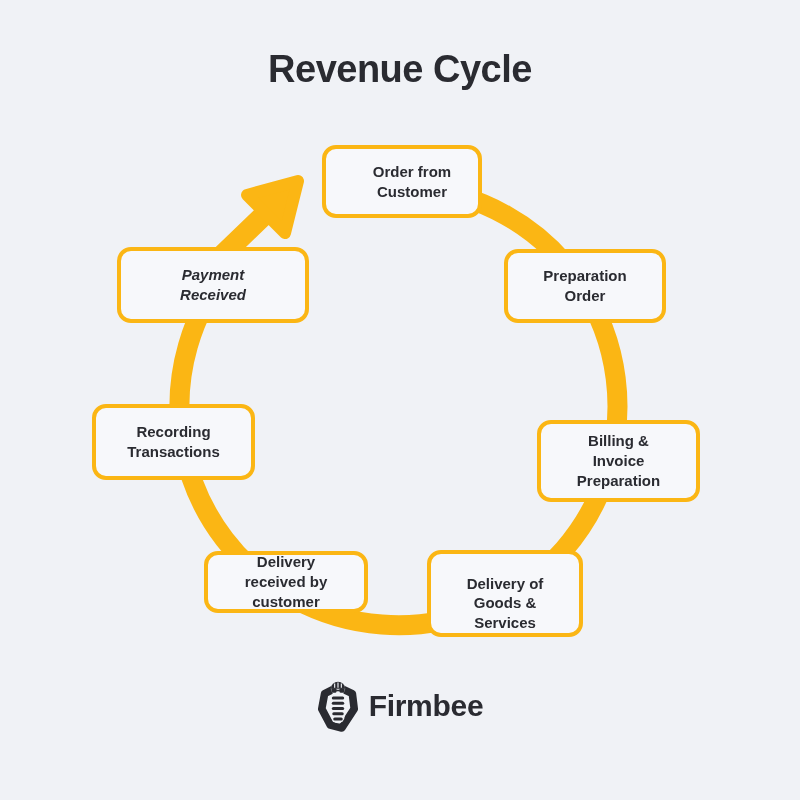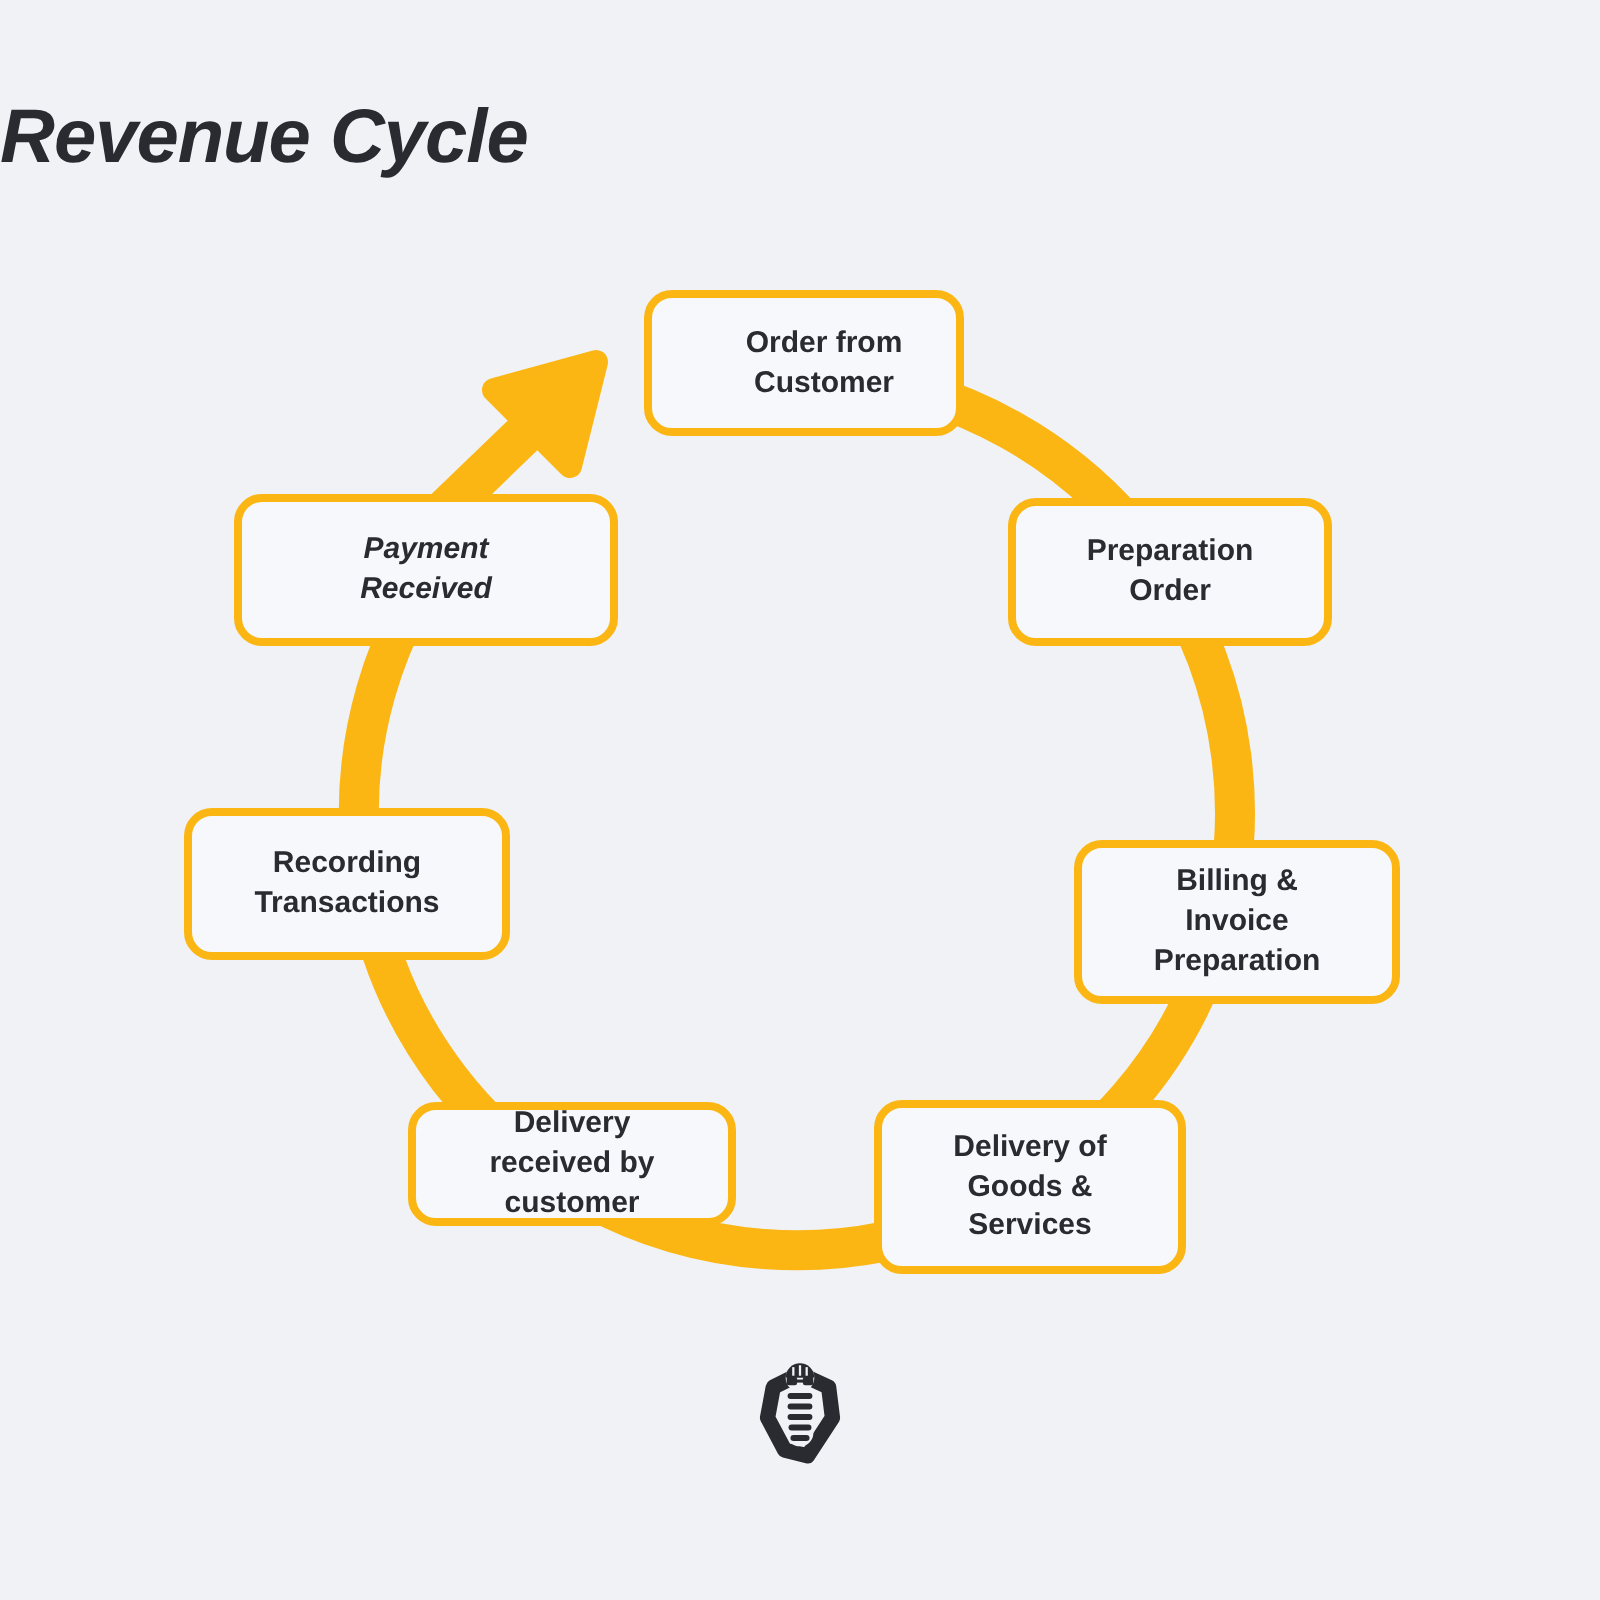--- a/index.html
+++ b/index.html
@@ -14,26 +14,25 @@
   }
   body {
     position: relative;
     overflow: hidden;
     background: var(--background);
     font-family: "Liberation Sans", sans-serif;
   }
   .title {
     position: absolute;
     top: 48px; left: 0; width: 800px;
-    text-align: left;
+    text-align: center;
     font-size: 38px;
     font-weight: 800;
     letter-spacing: -0.5px;
     color: var(--text);
-    font-style: italic;
   }
   .cycle-svg {
     position: absolute;
     left: 0; top: 0;
     z-index: 1;
   }
   .ring { stroke: var(--accent); fill: none; }
   .arrowhead { fill: var(--accent); stroke: var(--accent); }
   .step {
     position: absolute;
@@ -93,21 +92,21 @@
   <span class="step-label">Preparation
 Order</span>
 </div>
 
 <div class="step" style="left:537px; top:420px; width:163px; height:82px;">
   <span class="step-label">Billing &amp;
 Invoice
 Preparation</span>
 </div>
 
-<div class="step" style="left:437px; top:550px; width:156px; height:87px;">
+<div class="step" style="left:427px; top:550px; width:156px; height:87px;align-items:flex-end;">
   <span class="step-label">Delivery of
 Goods &amp;
 Services</span>
 </div>
 
 <div class="step" style="left:204px; top:551px; width:164px; height:62px;">
   <span class="step-label">Delivery
 received by
 customer</span>
 </div>
@@ -133,13 +132,14 @@
     <rect class="bee-dark" x="17" y="39" width="10" height="3.2" rx="1.6"></rect>
     <circle class="bee-light" cx="22" cy="9" r="7.5"></circle>
     <path class="bee-dark" d="M14.5 9 A 7.5 7.5 0 0 1 29.5 9 Z"></path>
     <line class="bee-light-stroke" x1="18.5" y1="3.5" x2="18.5" y2="8" stroke-width="1.2"></line>
     <line class="bee-light-stroke" x1="22" y1="2.5" x2="22" y2="8" stroke-width="1.2"></line>
     <line class="bee-light-stroke" x1="25.5" y1="3.5" x2="25.5" y2="8" stroke-width="1.2"></line>
     <rect class="bee-dark" x="15" y="8.5" width="5.5" height="4.5" rx="1.2"></rect>
     <rect class="bee-dark" x="23.5" y="8.5" width="5.5" height="4.5" rx="1.2"></rect>
     <rect class="bee-dark" x="20" y="10" width="4" height="1.6"></rect>
   </svg>
+  <span class="brand">Firmbee</span>
 </div>
 
 </body></html>

